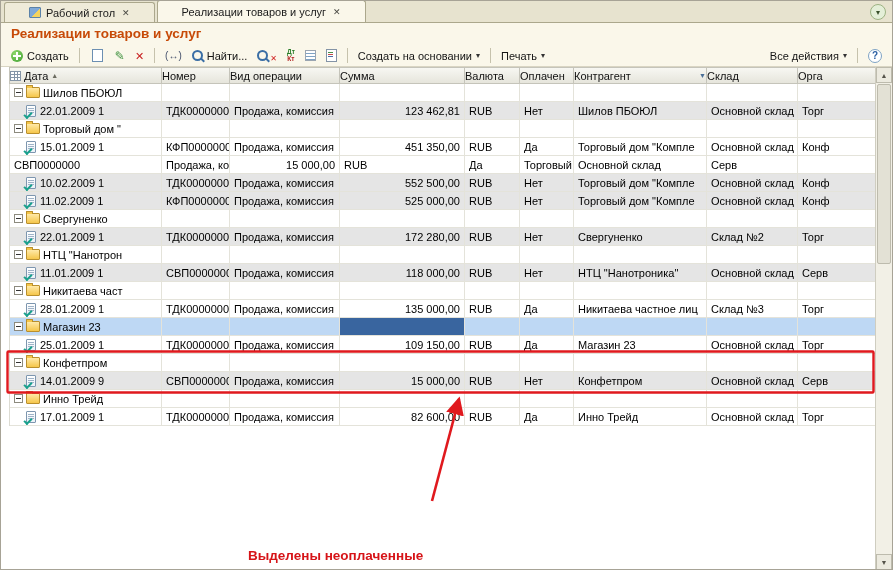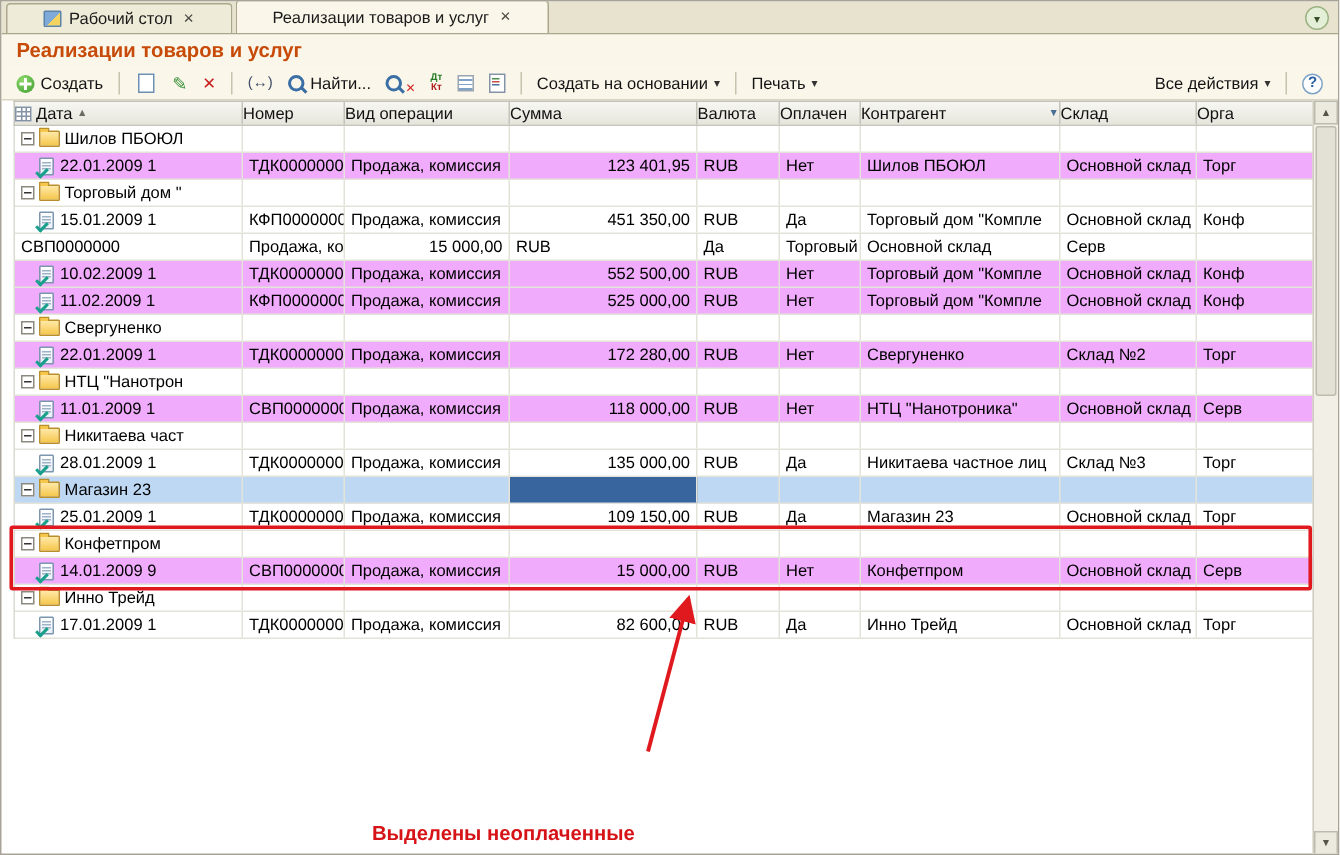--- a/index.html
+++ b/index.html
@@ -63,21 +63,21 @@
   .theadrow,.trow{display:grid;grid-template-columns:152px 68px 110px 125px 55px 54px 133px 91px 80px;box-sizing:border-box;}
   .theadrow{height:17px;background:linear-gradient(#F7F7F2,#E6E5DC);border-top:1px solid #C5C4BA;
             border-bottom:1px solid #C5C4BA;border-left:1px solid #C5C4BA;}
   .hcell{display:flex;align-items:center;gap:3px;padding:0 0;border-right:1px solid #C5C4BA;
          font-size:11px;color:#111;overflow:hidden;white-space:nowrap;box-sizing:border-box;}
   .tbody{border-left:1px solid #DCDBD2;}
   .trow{height:18px;background:#fff;border-bottom:1px solid #E4E3DA;}
   .cell{display:flex;align-items:center;padding:0 4px;border-right:1px solid #E4E3DA;overflow:hidden;
         white-space:nowrap;font-size:11px;color:#000;box-sizing:border-box;}
   .num{justify-content:flex-end;}
-  .unpaid{background:#f0abfc;}
+  .unpaid{background:#e5e5e5;}
   .selected{background:#BED8F4;}
   .focuscell{background:#39659F;}
   .gcell{padding-left:4px;gap:3px;}
   .dcell{padding-left:16px;}
   .expander{width:9px;height:9px;flex:none;border:1px solid #8C8A7E;background:#fff;display:flex;
             align-items:center;justify-content:center;box-sizing:border-box;}
   .expander::before{content:"";width:5px;height:1px;background:#333;}
   .folder{width:12px;height:9px;flex:none;background:linear-gradient(#FFE9A8,#F5C64A);
           border:1px solid #B98F2D;border-radius:1px;position:relative;}
   .folder::before{content:"";position:absolute;top:-3px;left:-1px;width:5px;height:2px;background:#F5C64A;
@@ -238,21 +238,21 @@
           <div class="cell c7"></div>
           <div class="cell c8"></div>
         </div>
         <div class="trow unpaid">
           <div class="cell c0 dcell">
             <span class="docic"></span>
             <span>22.01.2009 1</span>
           </div>
           <div class="cell c1">ТДК0000000</div>
           <div class="cell c2">Продажа, комиссия</div>
-          <div class="cell c3 num">123 401,95</div>
+          <div class="cell c3 num">123 462,81</div>
           <div class="cell c4">RUB</div>
           <div class="cell c5">Нет</div>
           <div class="cell c6">Шилов ПБОЮЛ</div>
           <div class="cell c7">Основной склад</div>
           <div class="cell c8">Торг</div>
         </div>
         <div class="trow">
           <div class="cell c0 gcell">
             <span class="expander"></span>
             <span class="folder"></span>

